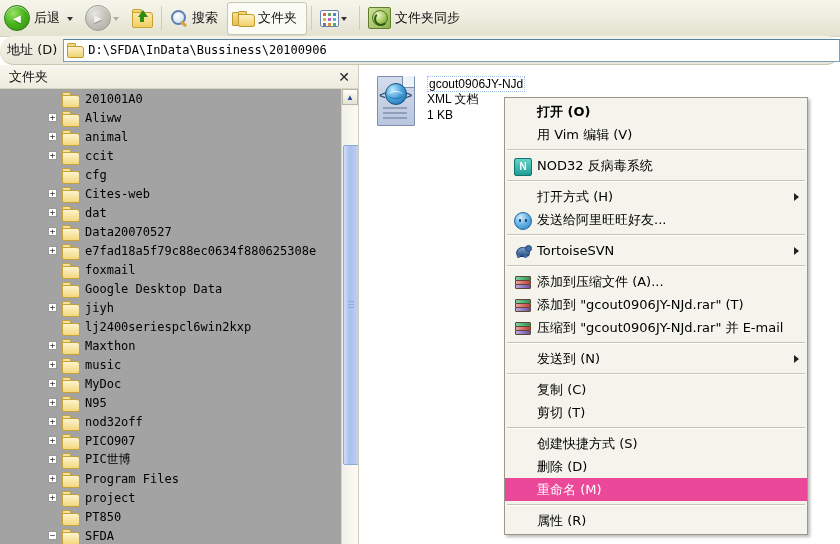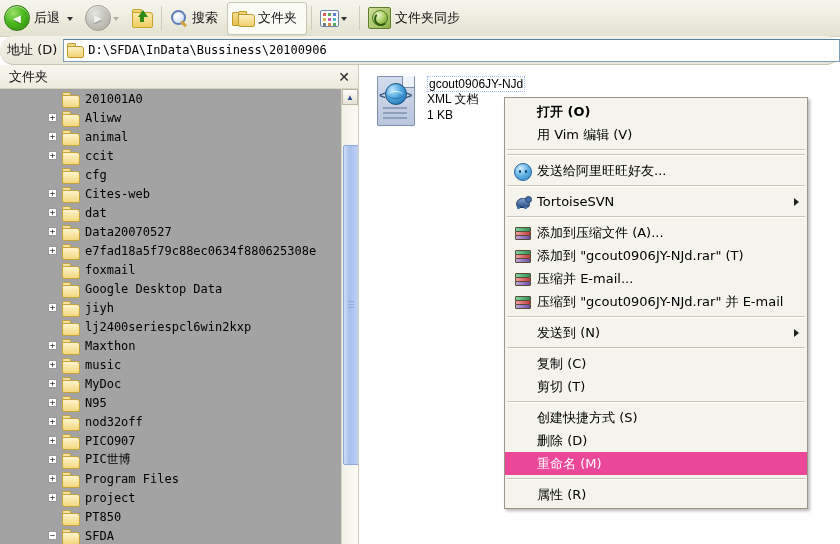--- a/index.html
+++ b/index.html
@@ -592,21 +592,29 @@
   </div>
 
   <div class="ctxmenu" id="ctxmenu">
       <div class="ctx-item bold">
         <span class="ctx-label">打开 (O)</span>
       </div>
       <div class="ctx-item">
         <span class="ctx-label">用 Vim 编辑 (V)</span>
       </div>
       <div class="ctx-sep"></div>
-      <div class="ctx-sep"></div>
+      <div class="ctx-item">
+        <span class="ctx-ico ico-nod32"></span>
+        <span class="ctx-label">NOD32 反病毒系统</span>
+      </div>
+      <div class="ctx-sep"></div>
+      <div class="ctx-item">
+        <span class="ctx-label">打开方式 (H)</span>
+        <span class="ctx-arrow"></span>
+      </div>
       <div class="ctx-item">
         <span class="ctx-ico ico-ww"></span>
         <span class="ctx-label">发送给阿里旺旺好友...</span>
       </div>
       <div class="ctx-sep"></div>
       <div class="ctx-item">
         <span class="ctx-ico ico-turtle">
           <i class="shell"></i>
           <i class="head"></i>
           <i class="leg" style="left:3px"></i>
@@ -631,28 +639,20 @@
           <i></i>
         </span>
         <span class="ctx-label">添加到 "gcout0906JY-NJd.rar" (T)</span>
       </div>
       <div class="ctx-item">
         <span class="ctx-ico ico-rar">
           <i></i>
           <i></i>
           <i></i>
         </span>
-        <span class="ctx-label">压缩并 E-mail...</span>
-      </div>
-      <div class="ctx-item">
-        <span class="ctx-ico ico-rar">
-          <i></i>
-          <i></i>
-          <i></i>
-        </span>
         <span class="ctx-label">压缩到 "gcout0906JY-NJd.rar" 并 E-mail</span>
       </div>
       <div class="ctx-sep"></div>
       <div class="ctx-item">
         <span class="ctx-label">发送到 (N)</span>
         <span class="ctx-arrow"></span>
       </div>
       <div class="ctx-sep"></div>
       <div class="ctx-item">
         <span class="ctx-label">复制 (C)</span>

